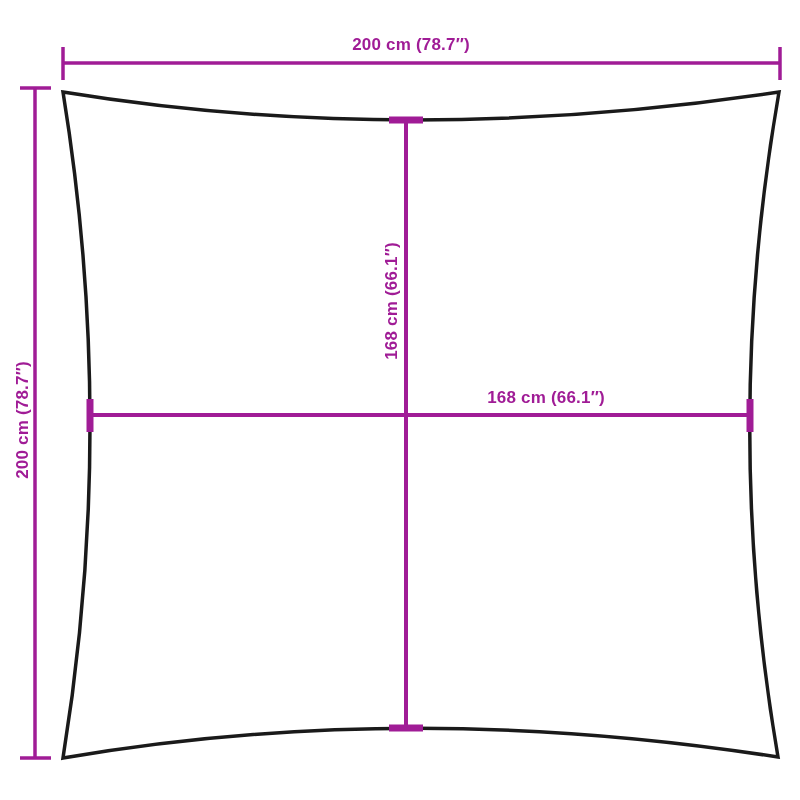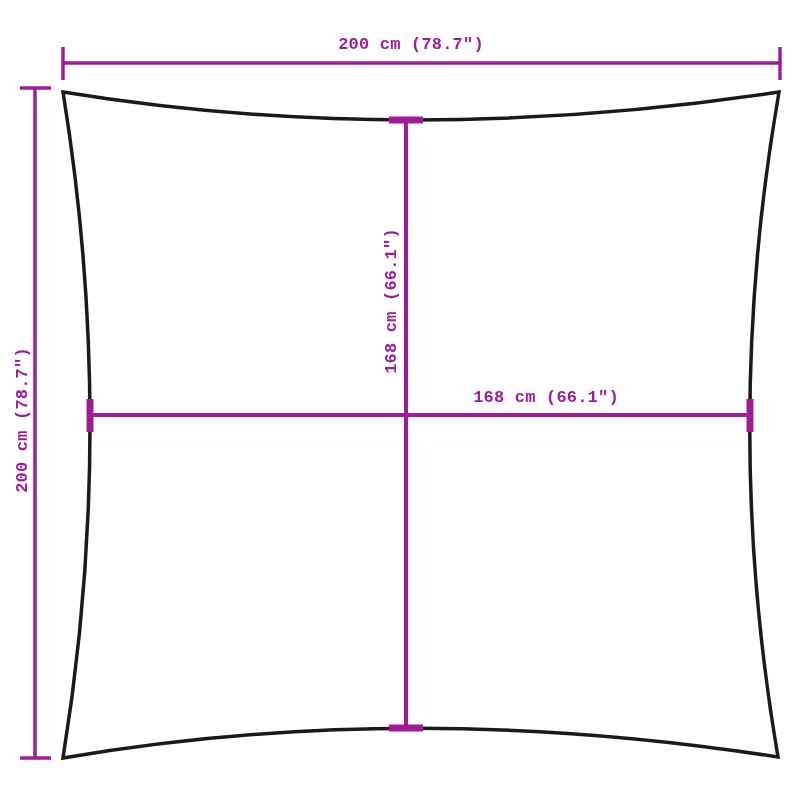--- a/index.html
+++ b/index.html
@@ -5,21 +5,21 @@
   html, body {
     margin: 0;
     padding: 0;
     background: #ffffff;
   }
   .stage {
     position: relative;
     width: 800px;
     height: 800px;
     background: var(--bg, #ffffff);
-    font-family: Liberation Mono, monospace;
+    font-family: Liberation Sans, sans-serif;
     overflow: hidden;
   }
   .stage svg {
     position: absolute;
     left: 0;
     top: 0;
   }
   .sail {
     fill: none;
     stroke: var(--outline, #1a1a1a);

